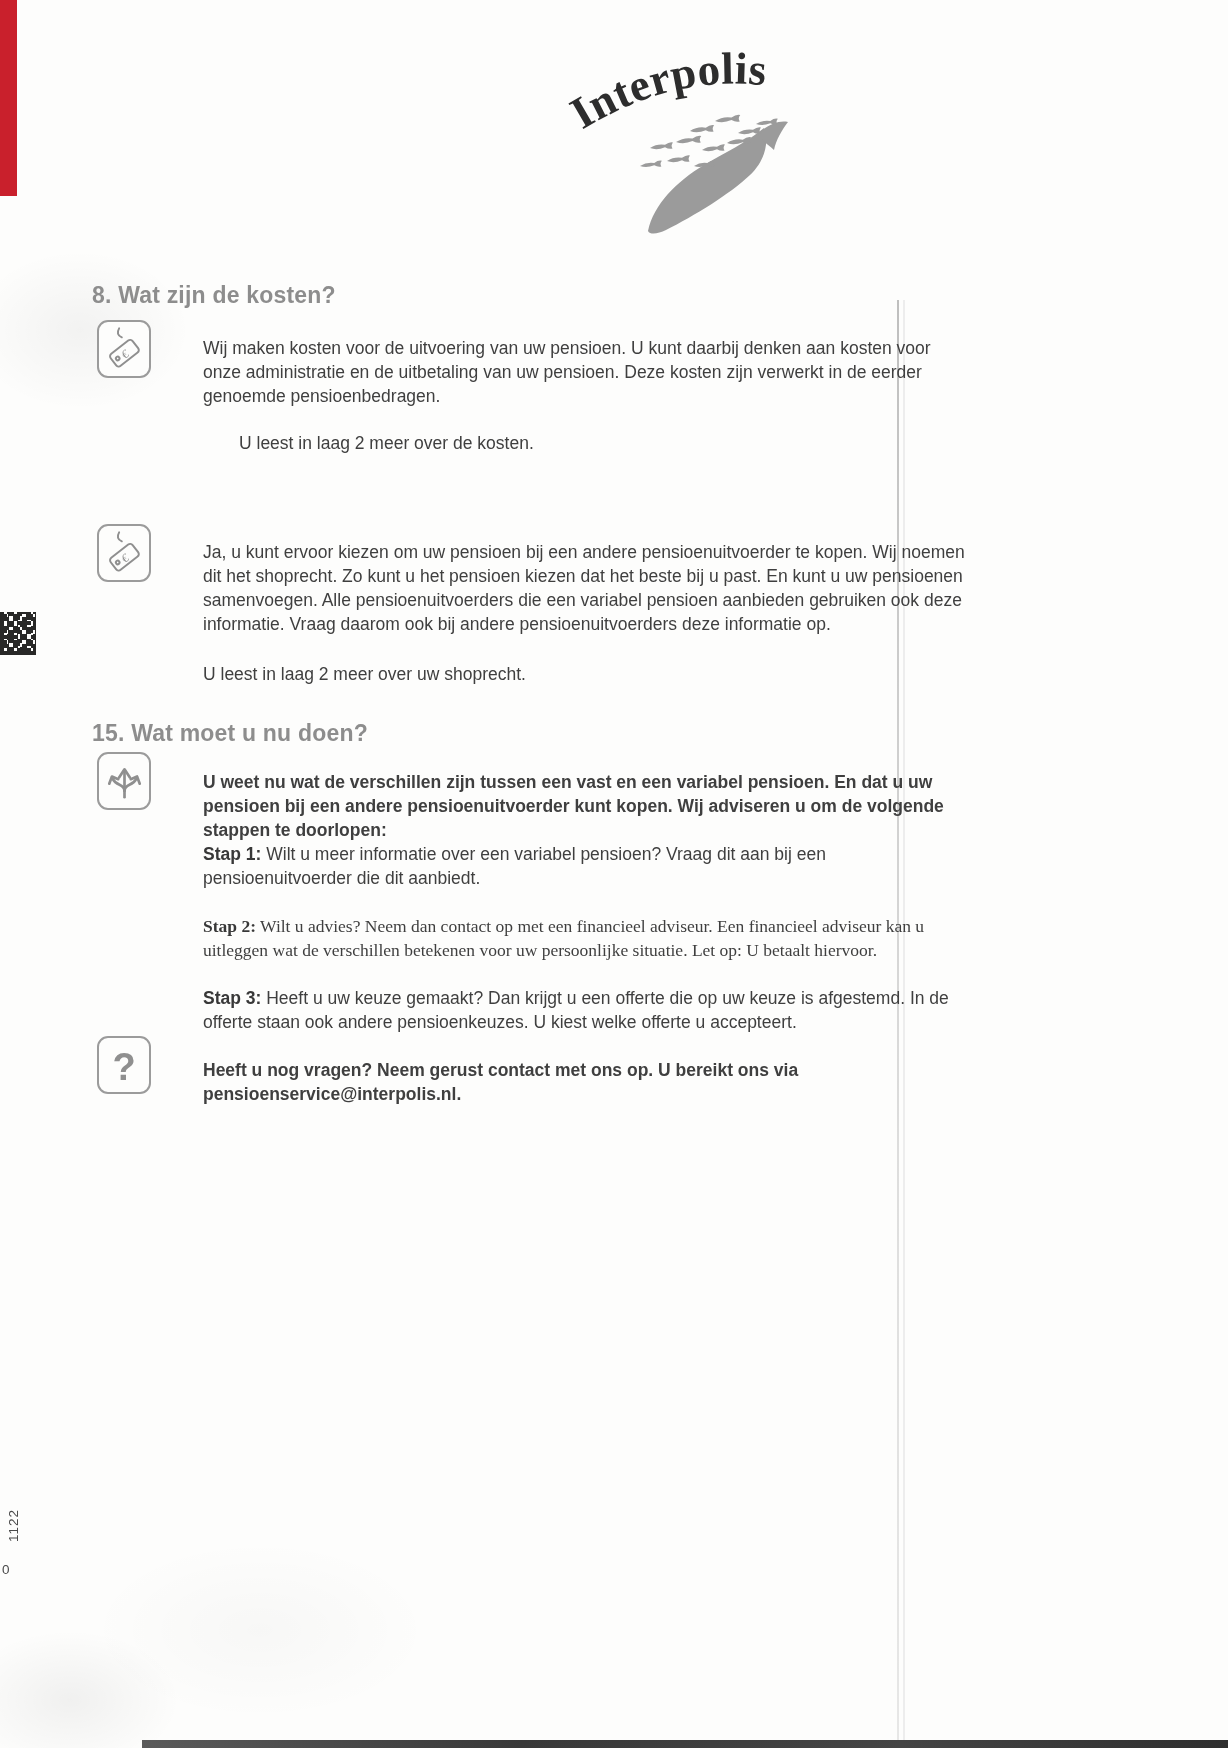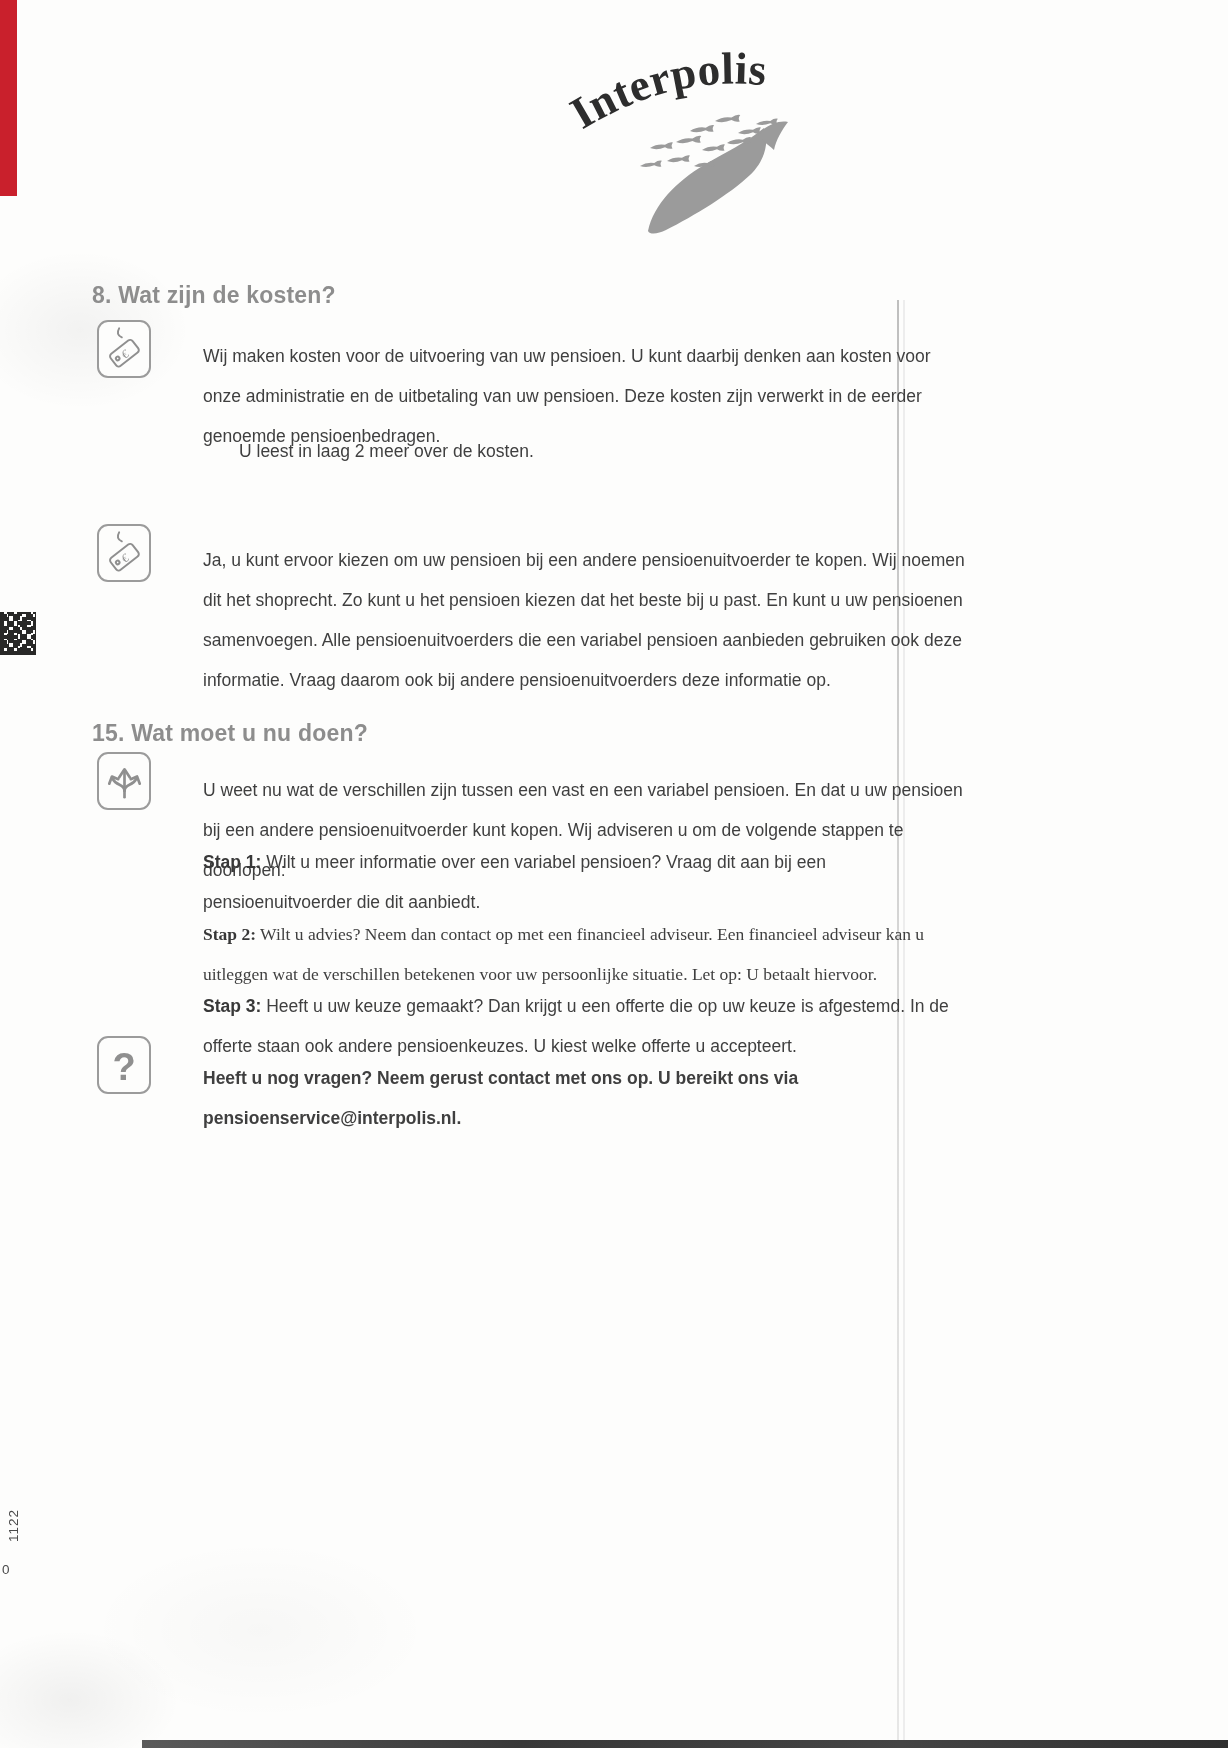--- a/index.html
+++ b/index.html
@@ -30,21 +30,21 @@
     position:absolute;left:92px;width:860px;
     font-size:23px;font-weight:bold;color:#8d8d8d;letter-spacing:.2px;
   }
   .icon-box{
     position:absolute;left:97px;width:54px;height:58px;
     border:2.5px solid #9b9b9b;border-radius:11px;background:#fdfdfc;
     display:flex;align-items:center;justify-content:center;box-sizing:border-box;
   }
   .para{
     position:absolute;left:203px;width:762px;
-    font-size:17.5px;line-height:40px;color:#3f3f3f;
+    font-size:17.5px;line-height:24px;color:#3f3f3f;
   }
   .para b{color:#383838;margin-top:12px;}
   .qmark{font-size:38px;font-weight:bold;color:#8f8f8f;line-height:1;margin-top:4px;
     font-family:"Liberation Sans","DejaVu Sans",sans-serif;}
 
   .datamatrix{
     position:absolute;left:0;top:612px;width:36px;height:43px;
     border-left:4px solid #161616;border-bottom:4px solid #161616;box-sizing:border-box;
     background:
       repeating-conic-gradient(#161616 0 25%, transparent 0 50%) 0 0 / 9px 9px,
@@ -128,38 +128,39 @@
         <path d="M24 16 q -7 -3 -3 -10" stroke-linecap="round"></path>
         <g transform="rotate(-38 27 33)">
           <rect x="11" y="25" width="31" height="17" rx="3.5"></rect>
           <circle cx="17" cy="33.5" r="2"></circle>
           <text x="23" y="39" font-size="13" fill="#8f8f8f" stroke="none" font-style="italic" font-family="'Liberation Serif',serif">€</text>
         </g>
       </g>
     </svg>
   </div>
   <p class="para" style="top:522px;">Ja, u kunt ervoor kiezen om uw pensioen bij een andere pensioenuitvoerder te kopen. Wij noemen dit het shoprecht. Zo kunt u het pensioen kiezen dat het beste bij u past. En kunt u uw pensioenen samenvoegen. Alle pensioenuitvoerders die een variabel pensioen aanbieden gebruiken ook deze informatie. Vraag daarom ook bij andere pensioenuitvoerders deze informatie op.</p>
+  <p class="para" style="top:644px;">U leest in laag 2 meer over uw shoprecht.</p>
 
   <div class="datamatrix"></div>
 
   <h2 class="section-heading" style="top:701px;">15. Wat moet u nu doen?</h2>
 
   <div class="icon-box" style="top:752px;">
     <svg width="49" height="52" viewBox="0 0 54 58">
       <g stroke="#8f8f8f" stroke-width="3" fill="none" stroke-linecap="round" stroke-linejoin="round">
         <path d="M27 47 V 19"></path>
         <path d="M21 25 L27 16 L33 25"></path>
         <path d="M27 40 C 27 32 18 35 14 27"></path>
         <path d="M10 32 L13 24 L20 27"></path>
         <path d="M27 40 C 27 32 36 35 40 27"></path>
         <path d="M34 27 L41 24 L44 32"></path>
       </g>
     </svg>
   </div>
-  <p class="para" style="top:752px;">U weet nu wat de verschillen zijn tussen een vast en een variabel pensioen. En dat u uw pensioen bij een andere pensioenuitvoerder kunt kopen. Wij adviseren u om de volgende stappen te doorlopen:</p>
+  <p class="para" style="top:752px;font-weight:bold;">U weet nu wat de verschillen zijn tussen een vast en een variabel pensioen. En dat u uw pensioen bij een andere pensioenuitvoerder kunt kopen. Wij adviseren u om de volgende stappen te doorlopen:</p>
 
   <p class="para" style="top:824px;"><b>Stap 1:</b><span> Wilt u meer informatie over een variabel pensioen? Vraag dit aan bij een pensioenuitvoerder die dit aanbiedt.</span></p>
 
   <p class="para" style="top:896px;font-family:Liberation Serif, serif;"><b>Stap 2:</b><span> Wilt u advies? Neem dan contact op met een financieel adviseur. Een financieel adviseur kan u uitleggen wat de verschillen betekenen voor uw persoonlijke situatie. Let op: U betaalt hiervoor.</span></p>
 
   <p class="para" style="top:968px;"><b>Stap 3:</b><span> Heeft u uw keuze gemaakt? Dan krijgt u een offerte die op uw keuze is afgestemd. In de offerte staan ook andere pensioenkeuzes. U kiest welke offerte u accepteert.</span></p>
 
   <div class="icon-box" style="top:1036px;">
     <div class="qmark">?</div>
   </div>

